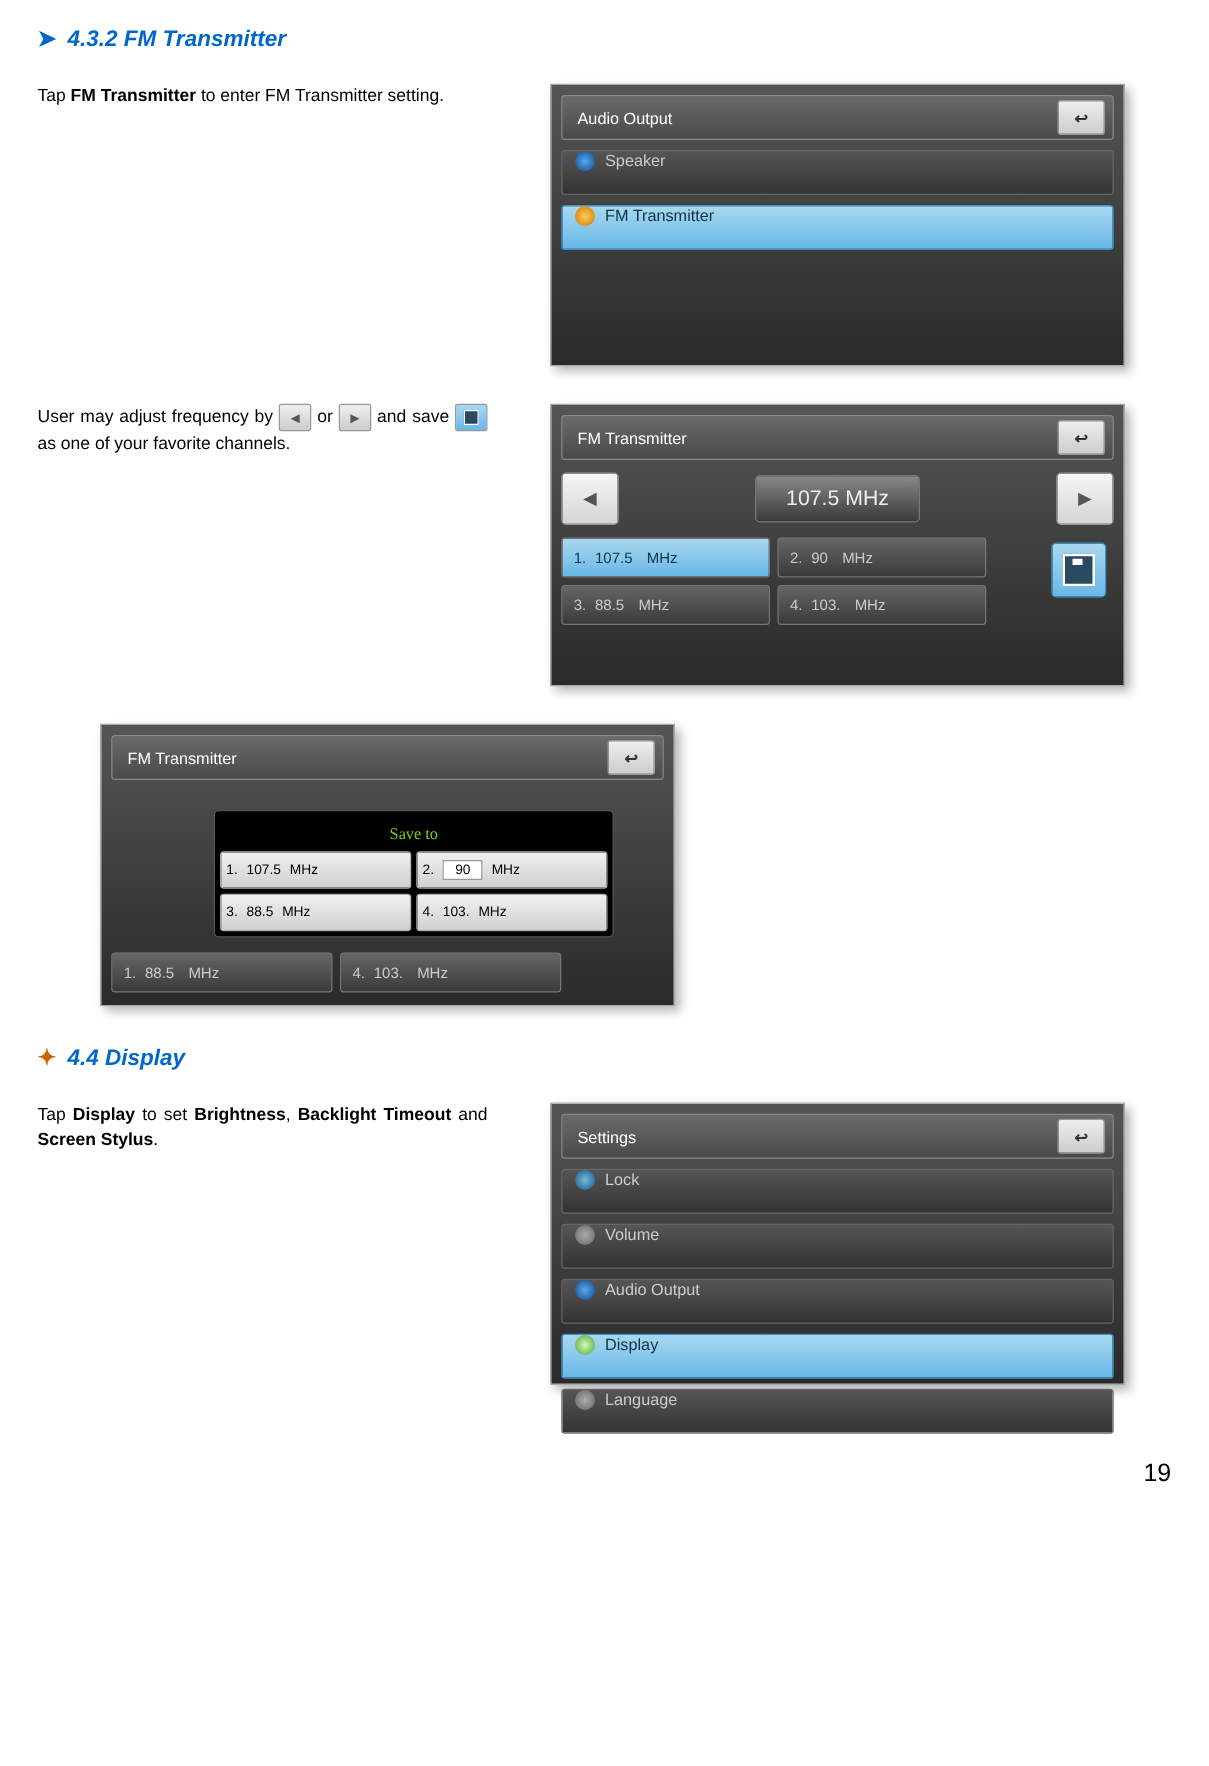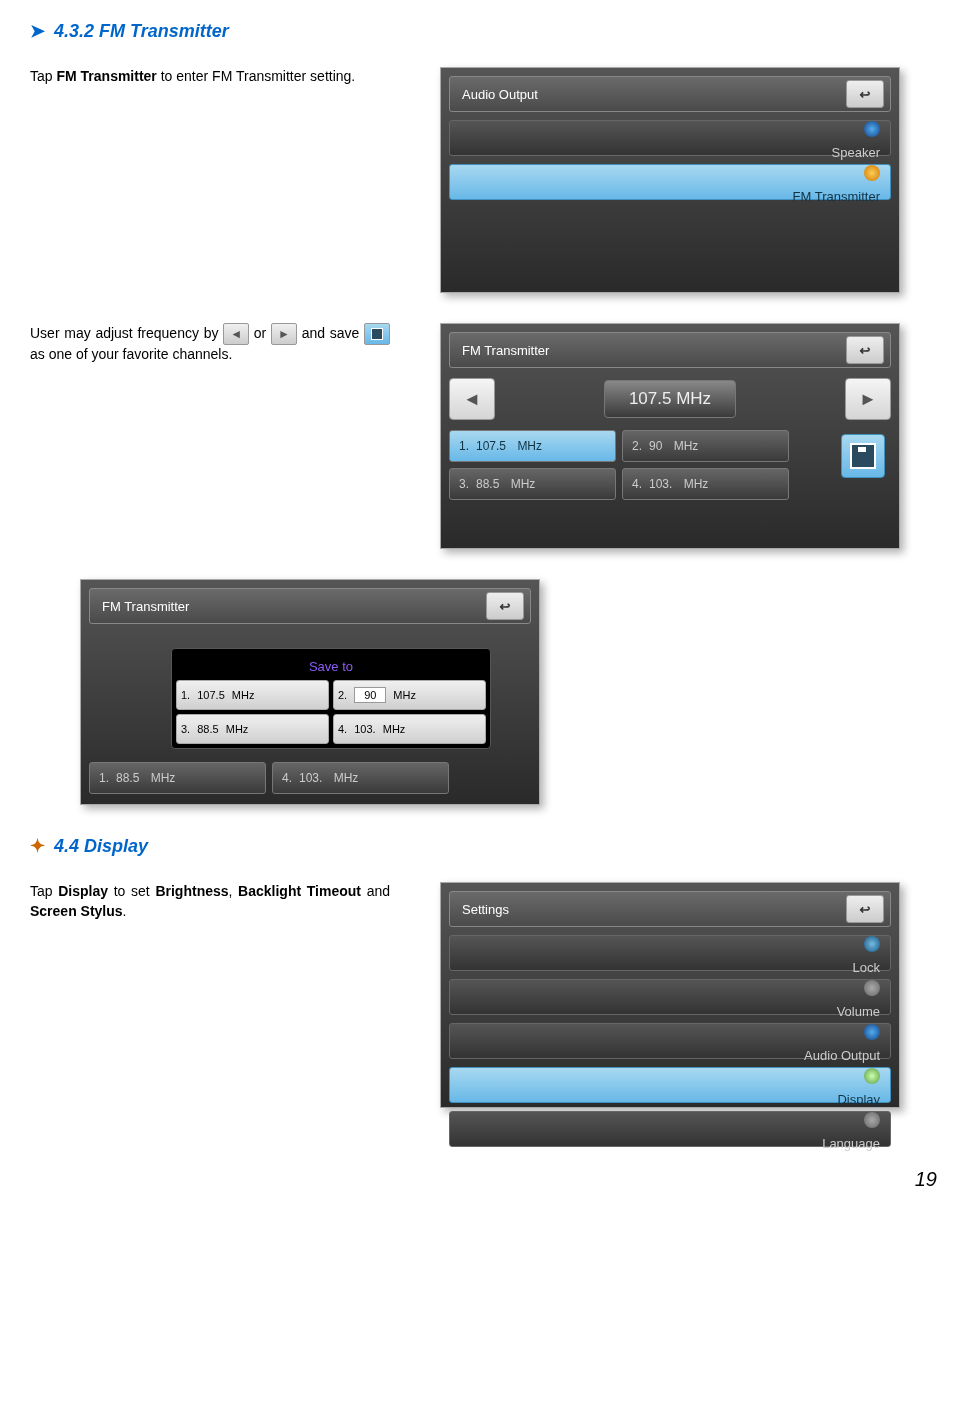--- a/index.html
+++ b/index.html
@@ -79,29 +79,28 @@
   display: flex;
   align-items: center;
   justify-content: center;
   font-weight: bold;
   color: #333;
 }
 .menu-item {
   background: linear-gradient(to bottom, #555, #333);
   height: 34px;
   display: flex;
-  align-items: flex-end;
+  align-items: flex-start;
   padding: 0 10px;
   color: #ccc;
   font-size: 13px;
   border: 1px solid #666;
   border-radius: 3px;
   margin-bottom: 8px;
   gap: 8px;
-  flex-direction: column;
 }
 .menu-item.selected {
   background: linear-gradient(to bottom, #a8d8f0, #68b8e8);
   border: 1px solid #4090c0;
   color: #134;
 }
 .icon-dot {
   width: 16px;
   height: 16px;
   border-radius: 50%;
@@ -204,23 +203,24 @@
   top: 68px;
   left: 90px;
   width: 310px;
   background: #000;
   border: 1px solid #555;
   border-radius: 4px;
   padding: 4px;
 }
 .save-popup-title {
   text-align: center;
-  color: #8b5cf6;
+  color: #84cc16;
   font-size: 13px;
   padding: 6px;
+  font-family: Liberation Serif, serif;
 }
 .popup-grid {
   display: grid;
   grid-template-columns: 1fr 1fr;
   gap: 4px;
 }
 .popup-btn {
   background: linear-gradient(to bottom, #f0f0f0, #d0d0d0);
   border: 1px solid #aaa;
   border-radius: 3px;
@@ -260,21 +260,20 @@
   width: 10px;
   height: 10px;
   background: #2a4a60;
   border: 1px solid #fff;
   margin-top: 4px;
 }
 .page-num {
   text-align: right;
   font-size: 20px;
   margin-top: 60px;
-  font-style: italic;
 }
 </style>
 </head>
 <body>
 
 <h2 class="section-heading h3">
   <span class="arrow-bullet">➤</span><span>4.3.2 FM Transmitter</span>
 </h2>
 
 <div class="row">

